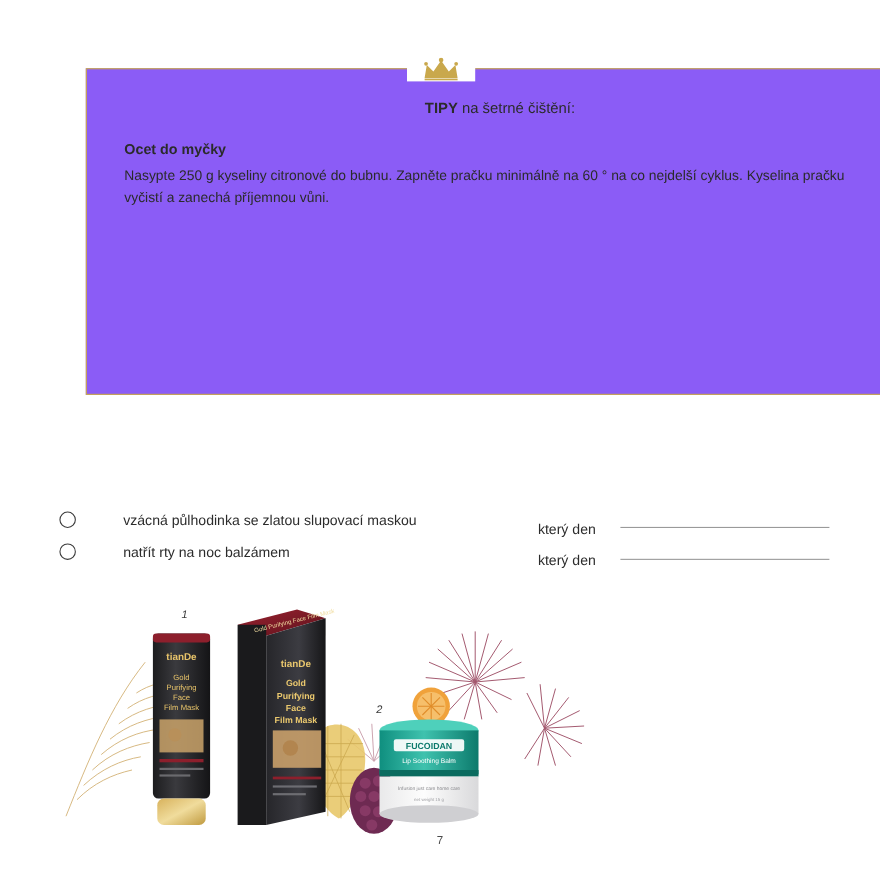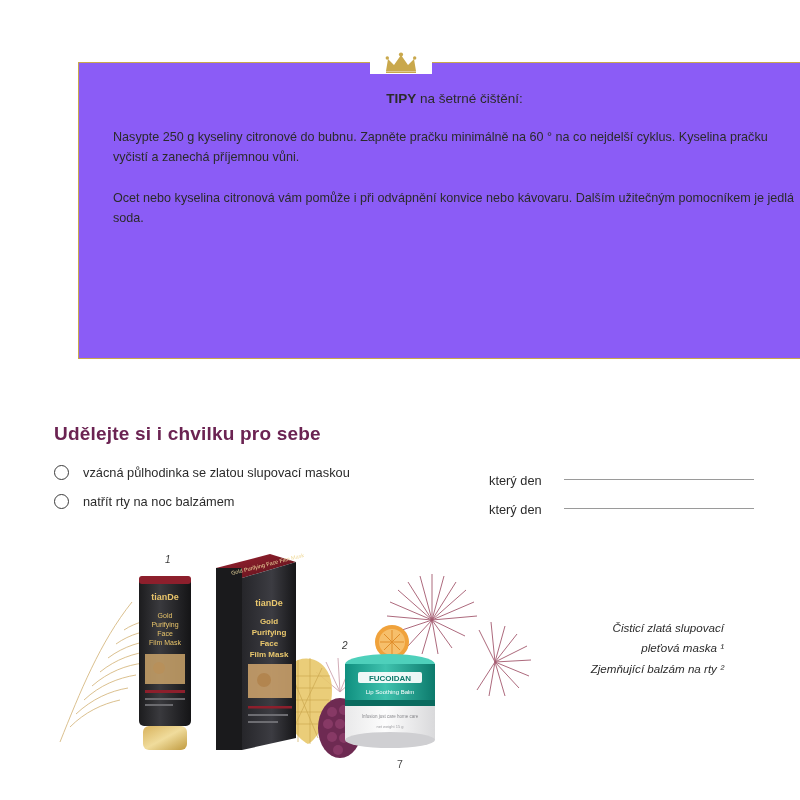--- a/index.html
+++ b/index.html
@@ -114,21 +114,21 @@
     margin-top: 16px;
   }
   .ruled-line {
     position: absolute;
     left: 510px;
     width: 190px;
     border-bottom: 1px solid #9a9a9a;
     height: 0;
     top: 21px;
   }
-  .check-row { position: relative; }
+  .check-row { position: relative; gap: 29px; }
 
   
   .product-area {
     position: absolute;
     left: 40px;
     top: 532px;
     width: 540px;
     height: 230px;
   }
 
@@ -170,40 +170,39 @@
 <body>
 
 <div class="page">
 
   <div class="tips-box">
     <div class="tips-inner">
       <div class="tips-title">
         <span>TIPY</span><span class="light"> na šetrné čištění:</span>
       </div>
 
+      <div class="sub-head">Ocet do myčky</div>
 
       <p class="para tight">Nasypte 250 g kyseliny citronové do bubnu. Zapněte pračku minimálně na 60 ° na co nejdelší cyklus. Kyselina pračku vyčistí a zanechá příjemnou vůni.</p>
 
-      <p class="para last">Ocet nebo kyselina citronová vám pomůže i při odvápnění konvice nebo kávovaru. Dalším užitečným pomocníkem je jedlá soda.</p>
     </div>
   </div>
 
   <div class="crown-wrap">
     <div class="crown-bg">
       <svg width="34" height="22" viewBox="0 0 34 22" aria-hidden="true">
         <path d="M2 19 L4 7 L10 13 L17 3 L24 13 L30 7 L32 19 Z" fill="#c9a84c"></path>
         <circle cx="17" cy="2.6" r="2.1" fill="#c9a84c"></circle>
         <circle cx="3.3" cy="6" r="1.7" fill="#c9a84c"></circle>
         <circle cx="30.7" cy="6" r="1.7" fill="#c9a84c"></circle>
         <rect x="2" y="19.4" width="30" height="1.6" fill="#c9a84c"></rect>
       </svg>
     </div>
   </div>
 
-  <div class="section-title">Udělejte si i chvilku pro sebe</div>
 
   <div class="checklist">
     <div class="check-row">
       <span class="circle"></span>
       <span class="check-label">vzácná půlhodinka se zlatou slupovací maskou</span>
       <span class="which-day">který den</span>
       <span class="ruled-line"></span>
     </div>
     <div class="check-row">
       <span class="circle"></span>
@@ -390,21 +389,16 @@
       <text x="52" y="31" text-anchor="middle" font-family="Liberation Sans, sans-serif" font-size="8" fill="#0c7a6c" font-weight="bold">FUCOIDAN</text>
       <text x="52" y="44" text-anchor="middle" font-family="Liberation Sans, sans-serif" font-size="6" fill="#ffffff">Lip Soothing Balm</text>
       <text x="52" y="68" text-anchor="middle" font-family="Liberation Sans, sans-serif" font-size="4.5" fill="#8a8a8e">Infusion just care home care</text>
       <text x="52" y="78" text-anchor="middle" font-family="Liberation Sans, sans-serif" font-size="4" fill="#a0a0a4">net weight 15 g</text>
     </svg>
 
     <div class="callout-1">1</div>
     <div class="callout-2">2</div>
   </div>
 
-  <div class="legend">
-    <div>Čisticí zlatá slupovací</div>
-    <div>pleťová maska ¹</div>
-    <div>Zjemňující balzám na rty ²</div>
-  </div>
 
   <div class="page-num">7</div>
 
 </div>
 
 </body></html>

